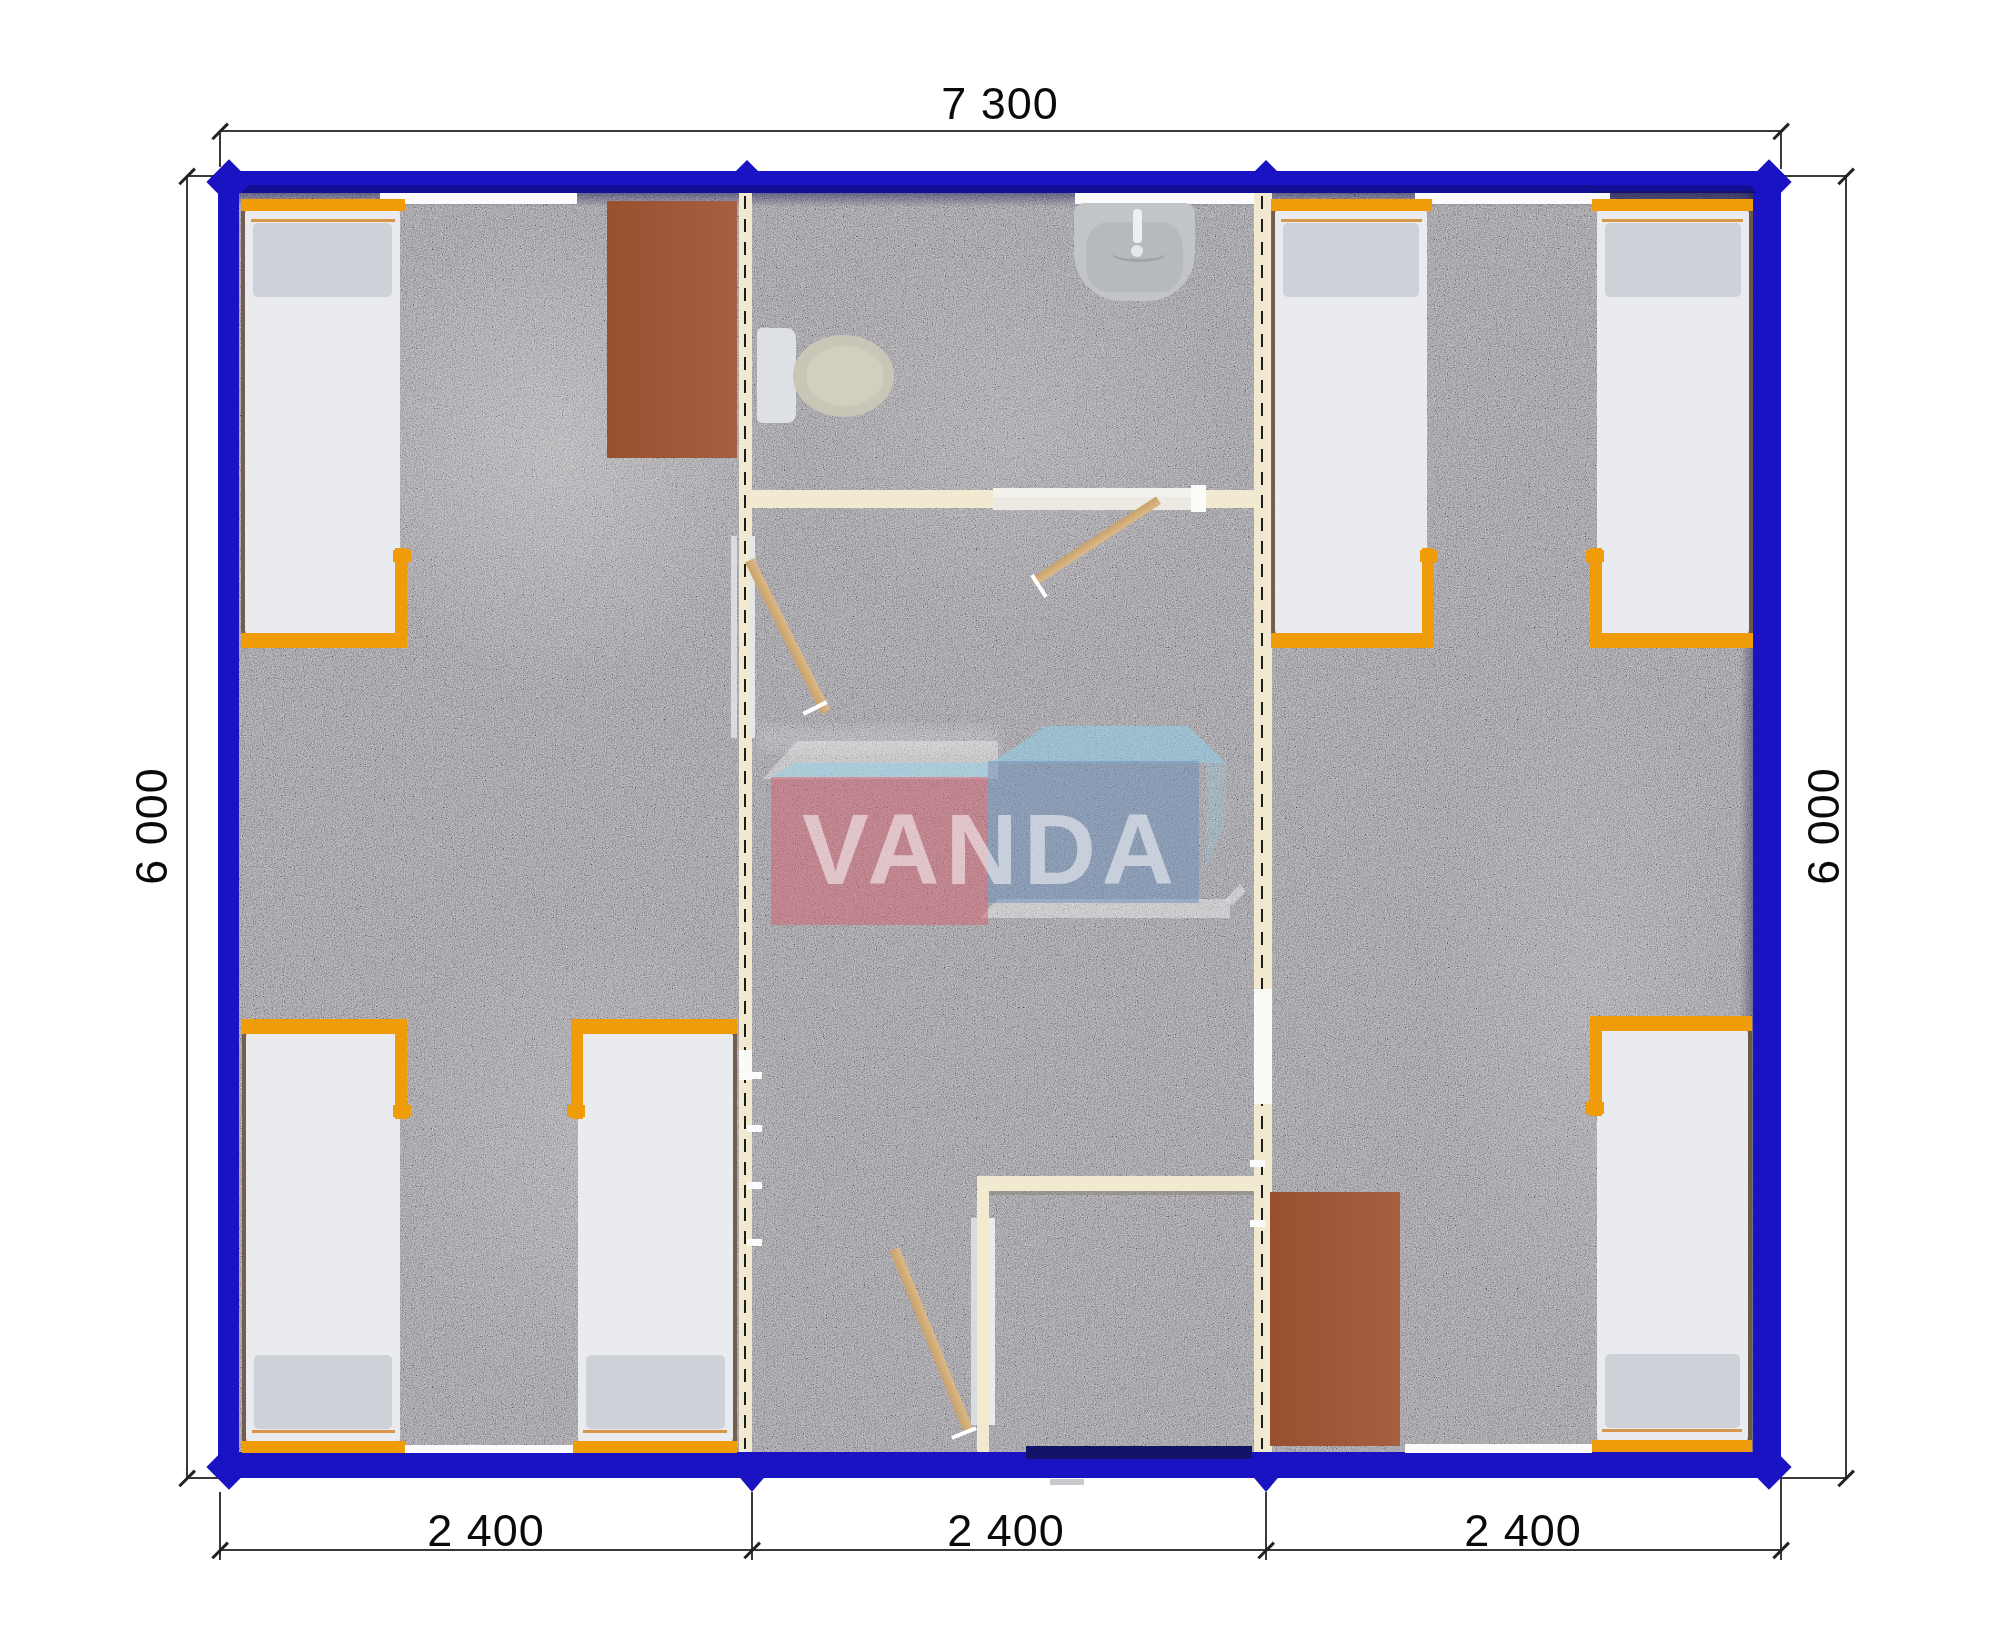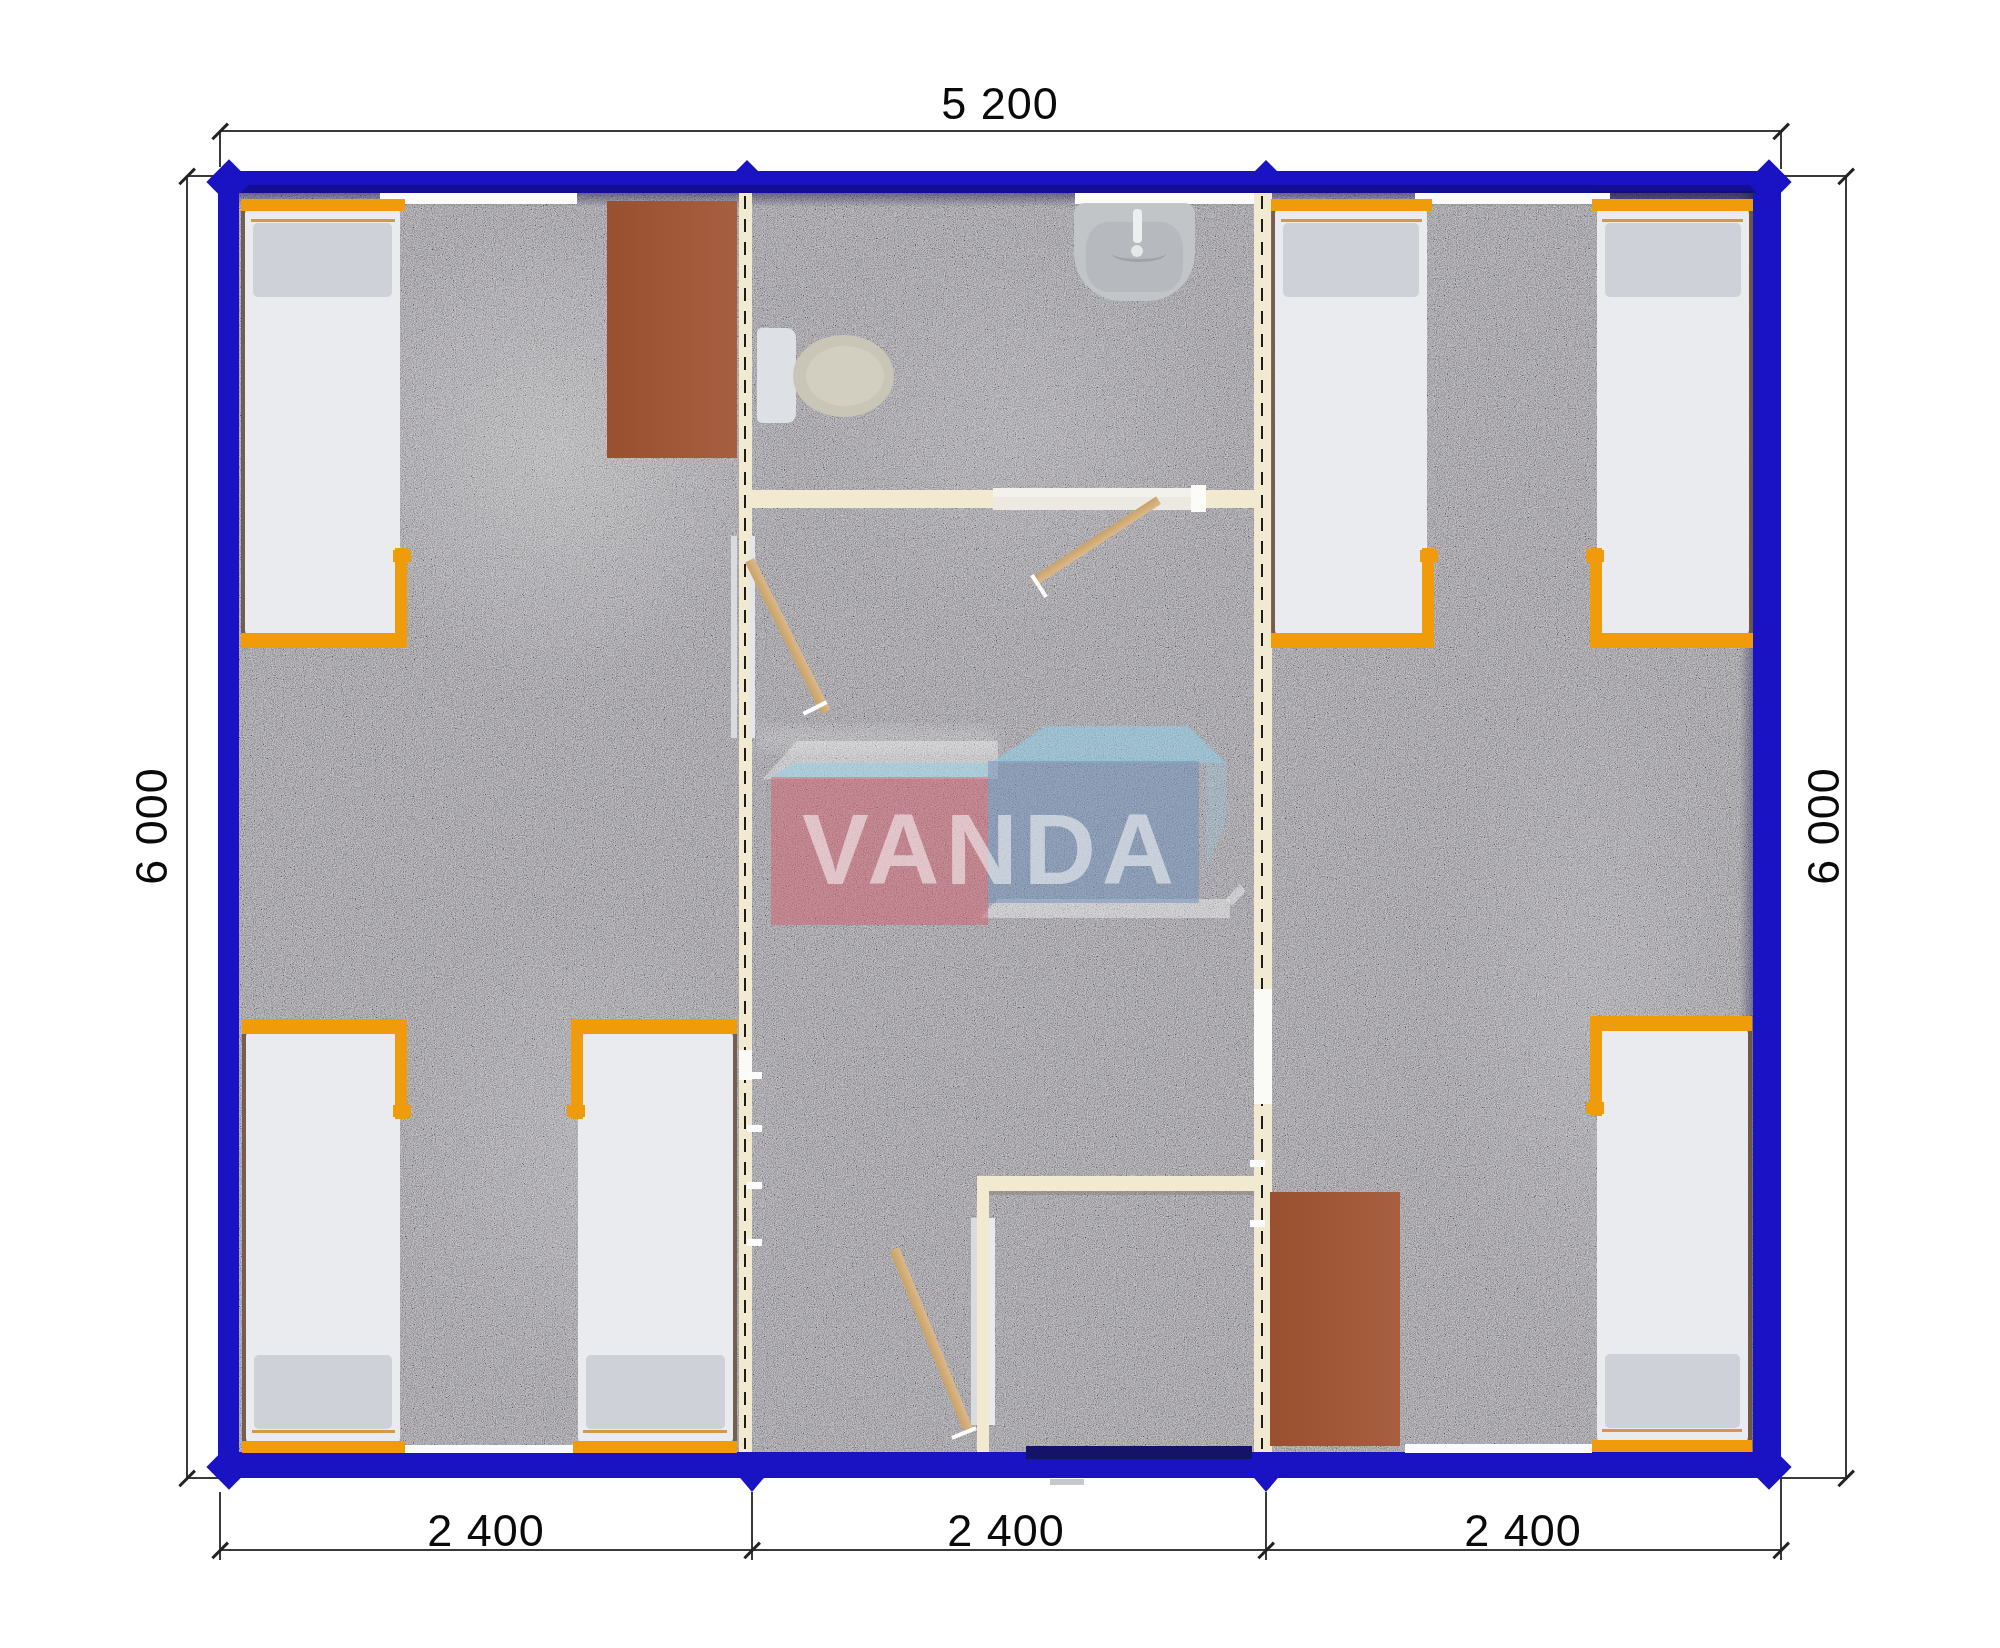--- a/index.html
+++ b/index.html
@@ -15,21 +15,21 @@
   .mattress{background:#e9ebee;border-radius:9px;}
   .pillow{background:#ced1d7;border-radius:5px;}
 </style>
 </head>
 <body>
 <div id="page">
 
   <div class="abs dline" style="left:220px;top:130px;width:1561px;height:2px;"></div>
   <div class="abs dline" style="left:219px;top:131px;width:2px;height:36px;"></div>
   <div class="abs dline" style="left:1780px;top:131px;width:2px;height:38px;"></div>
-  <div class="abs dimtext" style="left:1000px;top:104px;transform:translate(-50%,-50%);">5 200</div>
+  <div class="abs dimtext" style="left:1000px;top:104px;transform:translate(-50%,-50%);">7 300</div>
   <div class="abs tick" style="left:209px;top:130px;"></div>
   <div class="abs tick" style="left:1770px;top:130px;"></div>
 
   <div class="abs dline" style="left:186px;top:176px;width:2px;height:1302px;"></div>
   <div class="abs dline" style="left:187px;top:175px;width:32px;height:2px;"></div>
   <div class="abs dline" style="left:187px;top:1477px;width:32px;height:2px;"></div>
   <div class="abs dimtext" style="left:152px;top:826px;transform:translate(-50%,-50%) rotate(-90deg);">6 000</div>
   <div class="abs tick" style="left:176px;top:175px;"></div>
   <div class="abs tick" style="left:176px;top:1477px;"></div>
 

